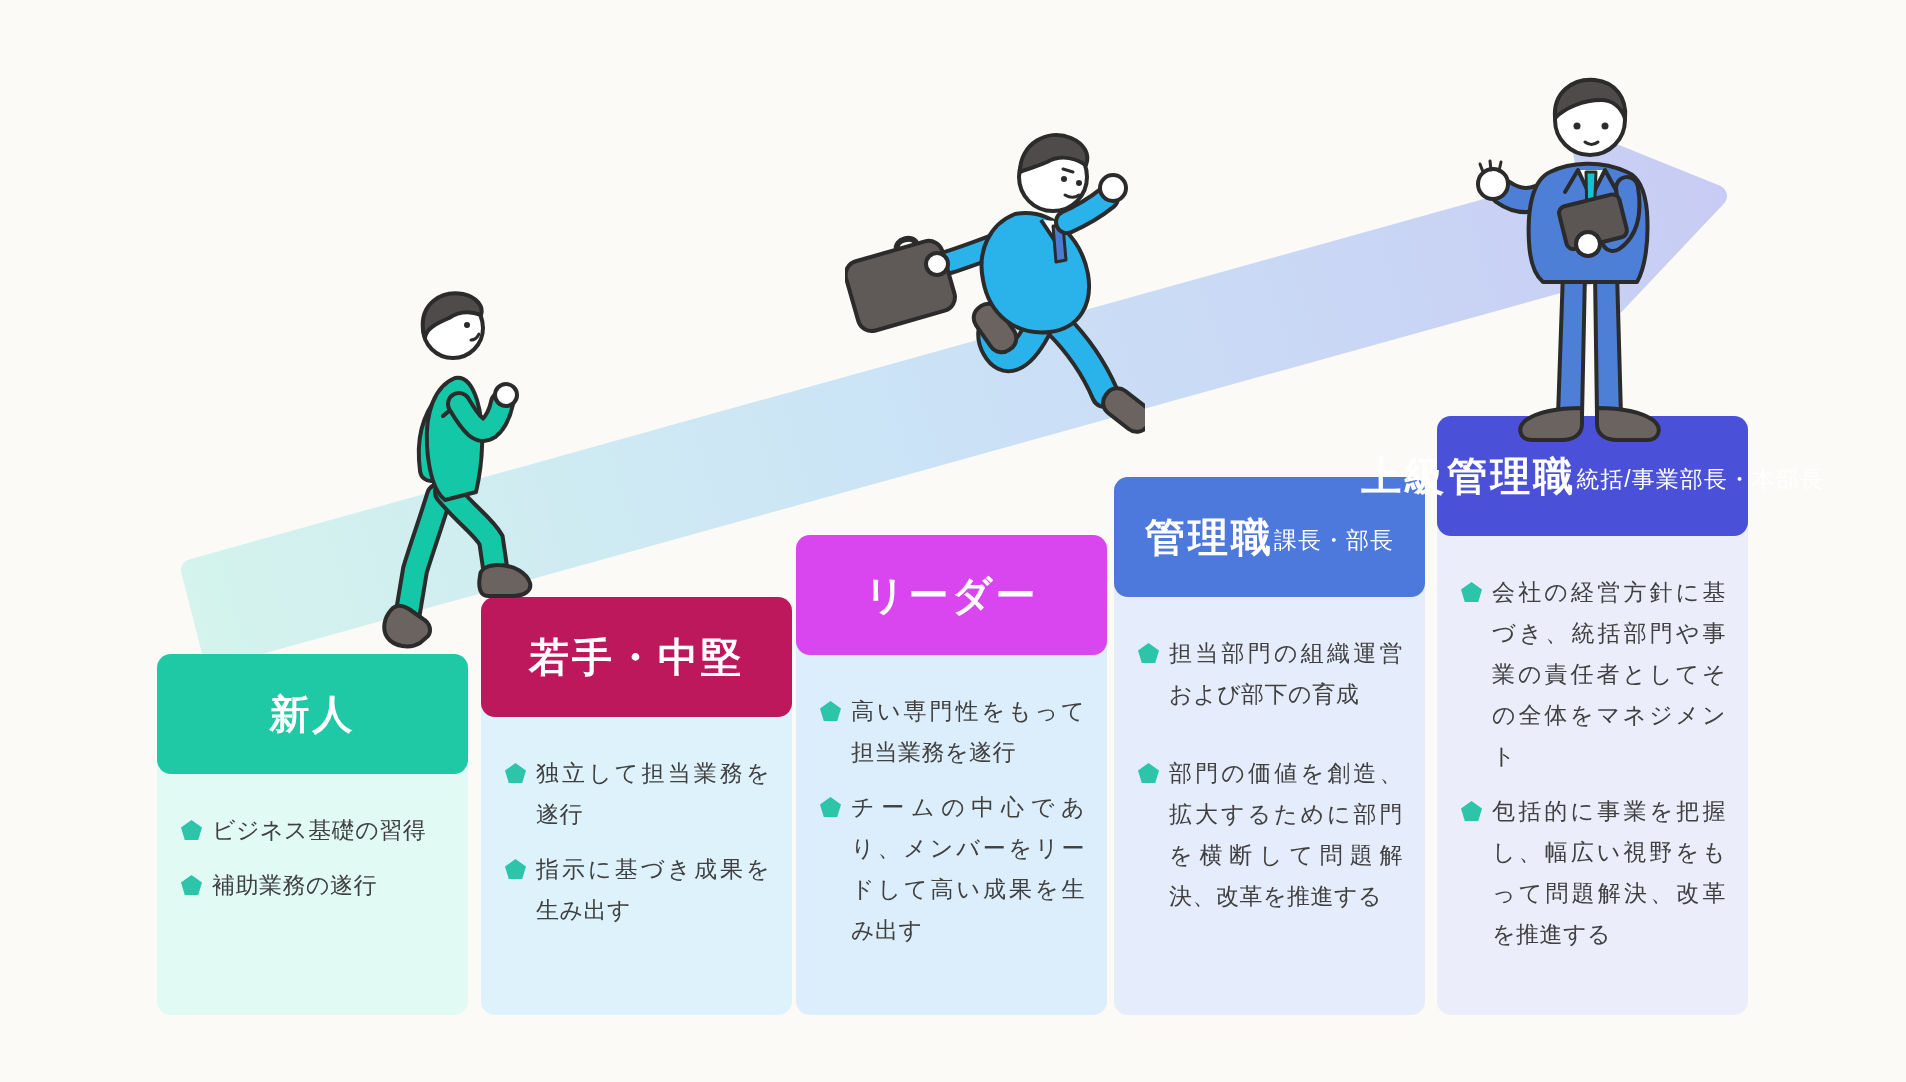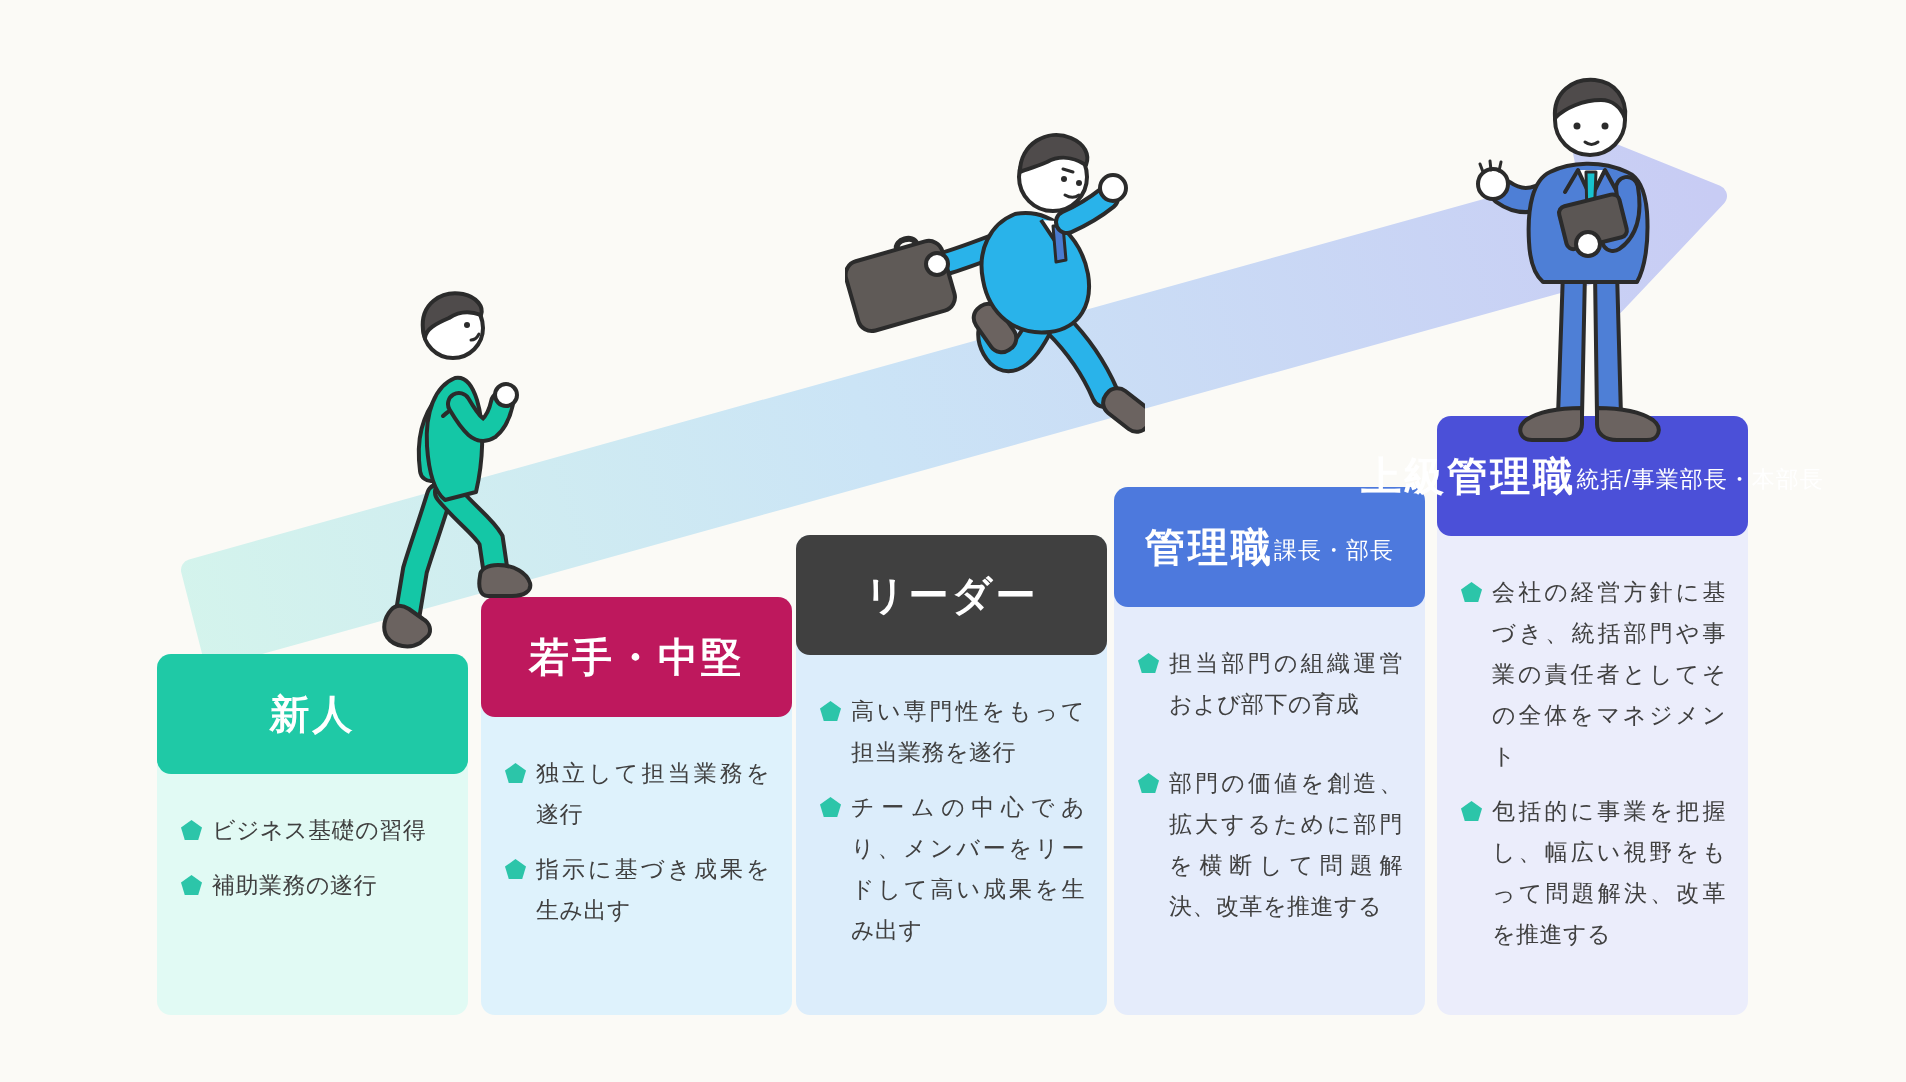--- a/index.html
+++ b/index.html
@@ -118,36 +118,36 @@
         <div class="txt">独立して担当業務を遂行</div>
       </div>
       <div class="item">
         <span class="pent" style="background: rgb(44, 197, 169);"></span>
         <div class="txt">指示に基づき成果を生み出す</div>
       </div>
     </div>
   </div>
 
   <div class="stage" style="left: 796px; top: 535px; background: rgb(220, 237, 251);">
-    <div class="stage-header" style="background: #404040;">
+    <div class="stage-header" style="background: #d946ef;">
       <div class="stage-title">リーダー</div>
     </div>
     <div class="stage-body">
       <div class="item">
         <span class="pent" style="background: rgb(44, 197, 169);"></span>
         <div class="txt">高い専門性をもって担当業務を遂行</div>
       </div>
       <div class="item">
         <span class="pent" style="background: rgb(44, 197, 169);"></span>
         <div class="txt">チームの中心であり、メンバーをリードして高い成果を生み出す</div>
       </div>
     </div>
   </div>
 
-  <div class="stage extra-gap" style="left: 1114px; top: 477px; background: rgb(229, 236, 251); margin-top: 10px;">
+  <div class="stage extra-gap" style="left: 1114px; top: 477px; background: rgb(229, 236, 251);">
     <div class="stage-header" style="background: rgb(77, 121, 221);">
       <div class="stage-title">管理職</div>
       <div class="stage-subtitle">課長・部長</div>
     </div>
     <div class="stage-body">
       <div class="item">
         <span class="pent" style="background: rgb(44, 197, 169);"></span>
         <div class="txt">担当部門の組織運営および部下の育成</div>
       </div>
       <div class="item">

